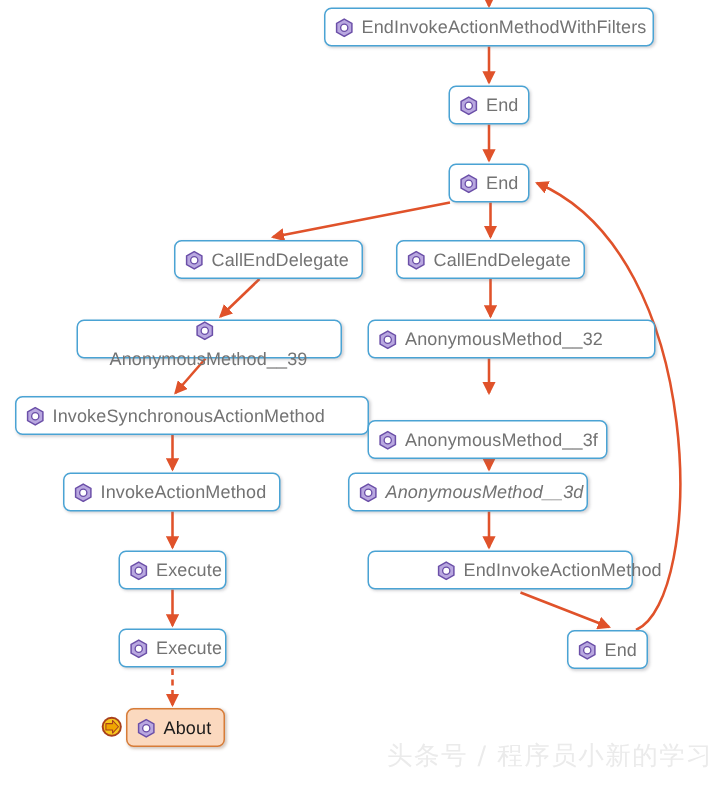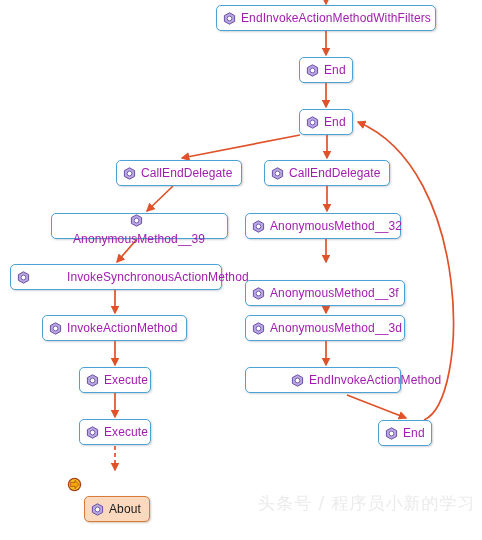--- a/index.html
+++ b/index.html
@@ -40,21 +40,21 @@
     border: 1px solid #4aa3d4;
     border-radius: 5px;
     background: #ffffff;
     box-shadow: 1px 1px 2px rgba(120,120,130,0.33);
     padding: 0 7px 0 6px;
     height: 26px;
     white-space: nowrap;
   }
   .node .label {
     font-size: 12px;
-    color: #a21caf;
+    color: #737373;
     letter-spacing: 0.1px;
     line-height: 24px;
   }
   .node.current {
     background: #fbd9bf;
     border: 1px solid #d77c38;
     box-shadow: 1px 1px 2px rgba(150,120,100,0.40);
   }
   .node.current .label {
     color: #1b1b1b;
@@ -190,31 +190,31 @@
   <div class="node" style="left:51px; top:213px; width:177px;flex-direction:column;">
     <span class="mico">
       <svg width="13" height="13" viewBox="0 0 13 13">
         <polygon points="6.5,0.8 11.6,3.6 11.6,9.4 6.5,12.2 1.4,9.4 1.4,3.6" fill="#b9a8e0" stroke="#6b4fa8" stroke-width="1"></polygon>
         <circle cx="6.5" cy="6.5" r="2.4" fill="#ffffff" stroke="#6b4fa8" stroke-width="0.9"></circle>
       </svg>
     </span>
     <span class="label">AnonymousMethod__39</span>
   </div>
 
-  <div class="node" style="left:245px; top:213px; width:156px;">
+  <div class="node" style="left:245px; top:213px; width:192px;">
     <span class="mico">
       <svg width="13" height="13" viewBox="0 0 13 13">
         <polygon points="6.5,0.8 11.6,3.6 11.6,9.4 6.5,12.2 1.4,9.4 1.4,3.6" fill="#b9a8e0" stroke="#6b4fa8" stroke-width="1"></polygon>
         <circle cx="6.5" cy="6.5" r="2.4" fill="#ffffff" stroke="#6b4fa8" stroke-width="0.9"></circle>
       </svg>
     </span>
     <span class="label">AnonymousMethod__32</span>
   </div>
 
-  <div class="node" style="left:10px; top:264px; width:212px;gap:32px;">
+  <div class="node" style="left:10px; top:264px; width:236px;">
     <span class="mico">
       <svg width="13" height="13" viewBox="0 0 13 13">
         <polygon points="6.5,0.8 11.6,3.6 11.6,9.4 6.5,12.2 1.4,9.4 1.4,3.6" fill="#b9a8e0" stroke="#6b4fa8" stroke-width="1"></polygon>
         <circle cx="6.5" cy="6.5" r="2.4" fill="#ffffff" stroke="#6b4fa8" stroke-width="0.9"></circle>
       </svg>
     </span>
     <span class="label">InvokeSynchronousActionMethod</span>
   </div>
 
   <div class="node" style="left:245px; top:280px; width:160px;">
@@ -230,41 +230,41 @@
   <div class="node" style="left:42px; top:315px; width:145px;">
     <span class="mico">
       <svg width="13" height="13" viewBox="0 0 13 13">
         <polygon points="6.5,0.8 11.6,3.6 11.6,9.4 6.5,12.2 1.4,9.4 1.4,3.6" fill="#b9a8e0" stroke="#6b4fa8" stroke-width="1"></polygon>
         <circle cx="6.5" cy="6.5" r="2.4" fill="#ffffff" stroke="#6b4fa8" stroke-width="0.9"></circle>
       </svg>
     </span>
     <span class="label">InvokeActionMethod</span>
   </div>
 
-  <div class="node" style="left:245px; top:315px; width:160px;">
+  <div class="node" style="left:232px; top:315px; width:160px;font-style:italic;">
     <span class="mico">
       <svg width="13" height="13" viewBox="0 0 13 13">
         <polygon points="6.5,0.8 11.6,3.6 11.6,9.4 6.5,12.2 1.4,9.4 1.4,3.6" fill="#b9a8e0" stroke="#6b4fa8" stroke-width="1"></polygon>
         <circle cx="6.5" cy="6.5" r="2.4" fill="#ffffff" stroke="#6b4fa8" stroke-width="0.9"></circle>
       </svg>
     </span>
     <span class="label">AnonymousMethod__3d</span>
   </div>
 
   <div class="node" style="left:79px; top:367px; width:72px;">
     <span class="mico">
       <svg width="13" height="13" viewBox="0 0 13 13">
         <polygon points="6.5,0.8 11.6,3.6 11.6,9.4 6.5,12.2 1.4,9.4 1.4,3.6" fill="#b9a8e0" stroke="#6b4fa8" stroke-width="1"></polygon>
         <circle cx="6.5" cy="6.5" r="2.4" fill="#ffffff" stroke="#6b4fa8" stroke-width="0.9"></circle>
       </svg>
     </span>
     <span class="label">Execute</span>
   </div>
 
-  <div class="node" style="left:245px; top:367px; width:156px;padding-left:45px;">
+  <div class="node" style="left:245px; top:367px; width:177px;padding-left:45px;">
     <span class="mico">
       <svg width="13" height="13" viewBox="0 0 13 13">
         <polygon points="6.5,0.8 11.6,3.6 11.6,9.4 6.5,12.2 1.4,9.4 1.4,3.6" fill="#b9a8e0" stroke="#6b4fa8" stroke-width="1"></polygon>
         <circle cx="6.5" cy="6.5" r="2.4" fill="#ffffff" stroke="#6b4fa8" stroke-width="0.9"></circle>
       </svg>
     </span>
     <span class="label">EndInvokeActionMethod</span>
   </div>
 
   <div class="node" style="left:79px; top:419px; width:72px;">
@@ -288,21 +288,21 @@
   </div>
 
   <span class="ip-marker" style="left:67px; top:477px;">
     <svg width="15" height="15" viewBox="0 0 15 15">
       <circle cx="7.5" cy="7.5" r="6.7" fill="#a8401c"></circle>
       <circle cx="7.5" cy="7.5" r="5.4" fill="#f7c51e"></circle>
       <path d="M 3.6 5.4 L 8.0 5.4 L 8.0 3.3 L 12.0 7.5 L 8.0 11.7 L 8.0 9.6 L 3.6 9.6 Z" fill="#f0a500" stroke="#a8401c" stroke-width="0.7" stroke-linejoin="round"></path>
     </svg>
   </span>
 
-  <div class="node current" style="left:84px; top:472px; width:66px;margin-top:24px;">
+  <div class="node current" style="left:84px; top:472px; width:66px;">
     <span class="mico">
       <svg width="13" height="13" viewBox="0 0 13 13">
         <polygon points="6.5,0.8 11.6,3.6 11.6,9.4 6.5,12.2 1.4,9.4 1.4,3.6" fill="#b9a8e0" stroke="#6b4fa8" stroke-width="1"></polygon>
         <circle cx="6.5" cy="6.5" r="2.4" fill="#ffffff" stroke="#6b4fa8" stroke-width="0.9"></circle>
       </svg>
     </span>
     <span class="label">About</span>
   </div>
 
   <div class="watermark" style="left:258px; top:492px;">头条号 / 程序员小新的学习</div>

